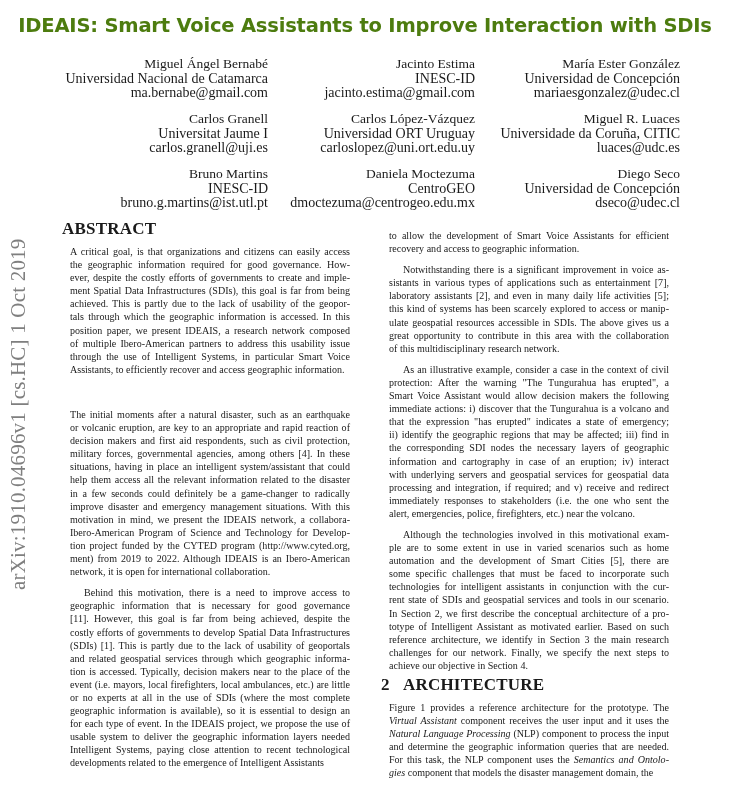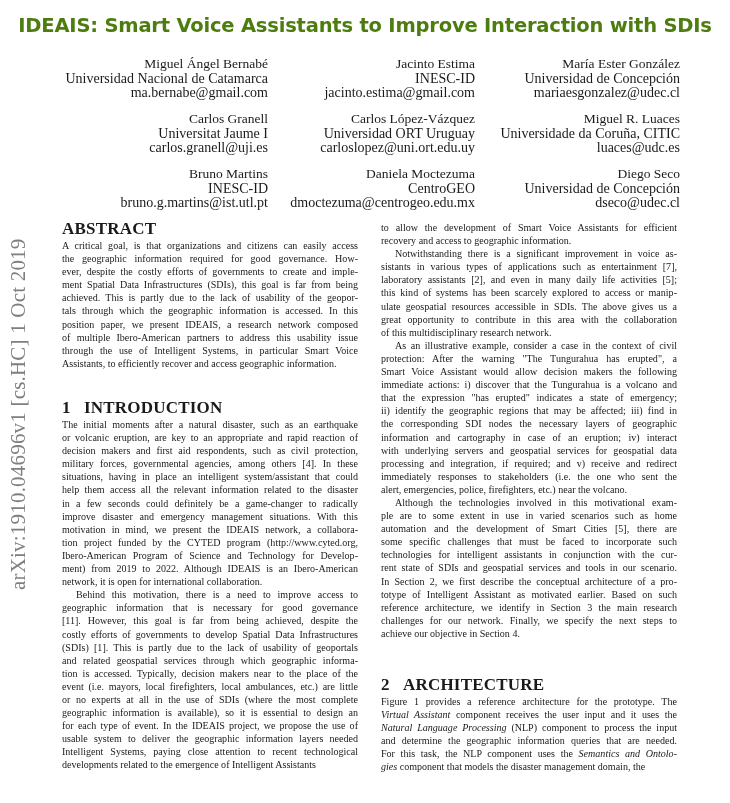--- a/index.html
+++ b/index.html
@@ -4,21 +4,21 @@
 <style>
   html, body { margin: 0; padding: 0; background: #ffffff; }
   body { width: 730px; height: 803px; position: relative; overflow: hidden; color: #1a1a1a; font-family: "Liberation Serif", "DejaVu Serif", serif; }
   .title { position: absolute; left: 0; width: 730px; top: 14px; text-align: center; font-family: "DejaVu Sans", sans-serif; font-weight: bold; font-size: 19.5px; letter-spacing: -0.2px; color: #4d7c0f; }
   .authors { position: absolute; left: 62px; top: 55px; width: 620px; }
   .author { position: absolute; width: 206px; text-align: right; }
   .author .name { font-size: 13.5px; line-height: 17px; }
   .author .aff, .author .email { font-size: 14px; line-height: 14px; }
   .stamp { position: absolute; left: 6px; top: 590px; transform: rotate(-90deg); transform-origin: 0 0; white-space: nowrap; font-family: "Liberation Serif", serif; font-size: 21px; color: #7f7f7f; letter-spacing: 0.2px; }
   .col { position: absolute; width: 296px; font-size: 10.05px; line-height: 13.1px; text-align: justify; }
-  .col p { margin: 0; }
+  .col p { margin: 8px; }
   .col .ln { display: block; text-align: justify; text-align-last: justify; white-space: nowrap; }
   .col .ln.last { text-align-last: left; }
   .h { font-weight: bold; font-size: 17px; line-height: 16px; margin: 0 0 2px 0; letter-spacing: 0.2px; }
   .h .num { display: inline-block; width: 22px; }
   .left { left: 62px; top: 221px; }
   .intro { left: 62px; top: 400px; }
   .right { left: 381px; top: 221px; }
   .arch { left: 381px; top: 677px; }
   i { font-style: italic; }
 </style>
@@ -89,33 +89,32 @@
       <span class="ln">achieved. This is partly due to the lack of usability of the geopor-</span>
       <span class="ln">tals through which the geographic information is accessed. In this</span>
       <span class="ln">position paper, we present IDEAIS, a research network composed</span>
       <span class="ln">of multiple Ibero-American partners to address this usability issue</span>
       <span class="ln">through the use of Intelligent Systems, in particular Smart Voice</span>
       <span class="ln last">Assistants, to efficiently recover and access geographic information.</span>
     </p>
 </div>
 
 <div class="col intro">
-  <div class="h"><span class="num">1</span><span>INTRODUCTION</span></div>
   <p>
       <span class="ln">The initial moments after a natural disaster, such as an earthquake</span>
       <span class="ln">or volcanic eruption, are key to an appropriate and rapid reaction of</span>
       <span class="ln">decision makers and first aid respondents, such as civil protection,</span>
       <span class="ln">military forces, governmental agencies, among others [4]. In these</span>
       <span class="ln">situations, having in place an intelligent system/assistant that could</span>
       <span class="ln">help them access all the relevant information related to the disaster</span>
       <span class="ln">in a few seconds could definitely be a game-changer to radically</span>
       <span class="ln">improve disaster and emergency management situations. With this</span>
       <span class="ln">motivation in mind, we present the IDEAIS network, a collabora-</span>
+      <span class="ln">Ibero-American Program of Science and Technology for Develop-</span>
       <span class="ln">tion project funded by the CYTED program (http://www.cyted.org,</span>
-      <span class="ln">Ibero-American Program of Science and Technology for Develop-</span>
       <span class="ln">ment) from 2019 to 2022. Although IDEAIS is an Ibero-American</span>
       <span class="ln last">network, it is open for international collaboration.</span>
     </p>
   <p>
       <span class="ln" style="padding-left: 14px;">Behind this motivation, there is a need to improve access to</span>
       <span class="ln">geographic information that is necessary for good governance</span>
       <span class="ln">[11]. However, this goal is far from being achieved, despite the</span>
       <span class="ln">costly efforts of governments to develop Spatial Data Infrastructures</span>
       <span class="ln">(SDIs) [1]. This is partly due to the lack of usability of geoportals</span>
       <span class="ln">and related geospatial services through which geographic informa-</span>

